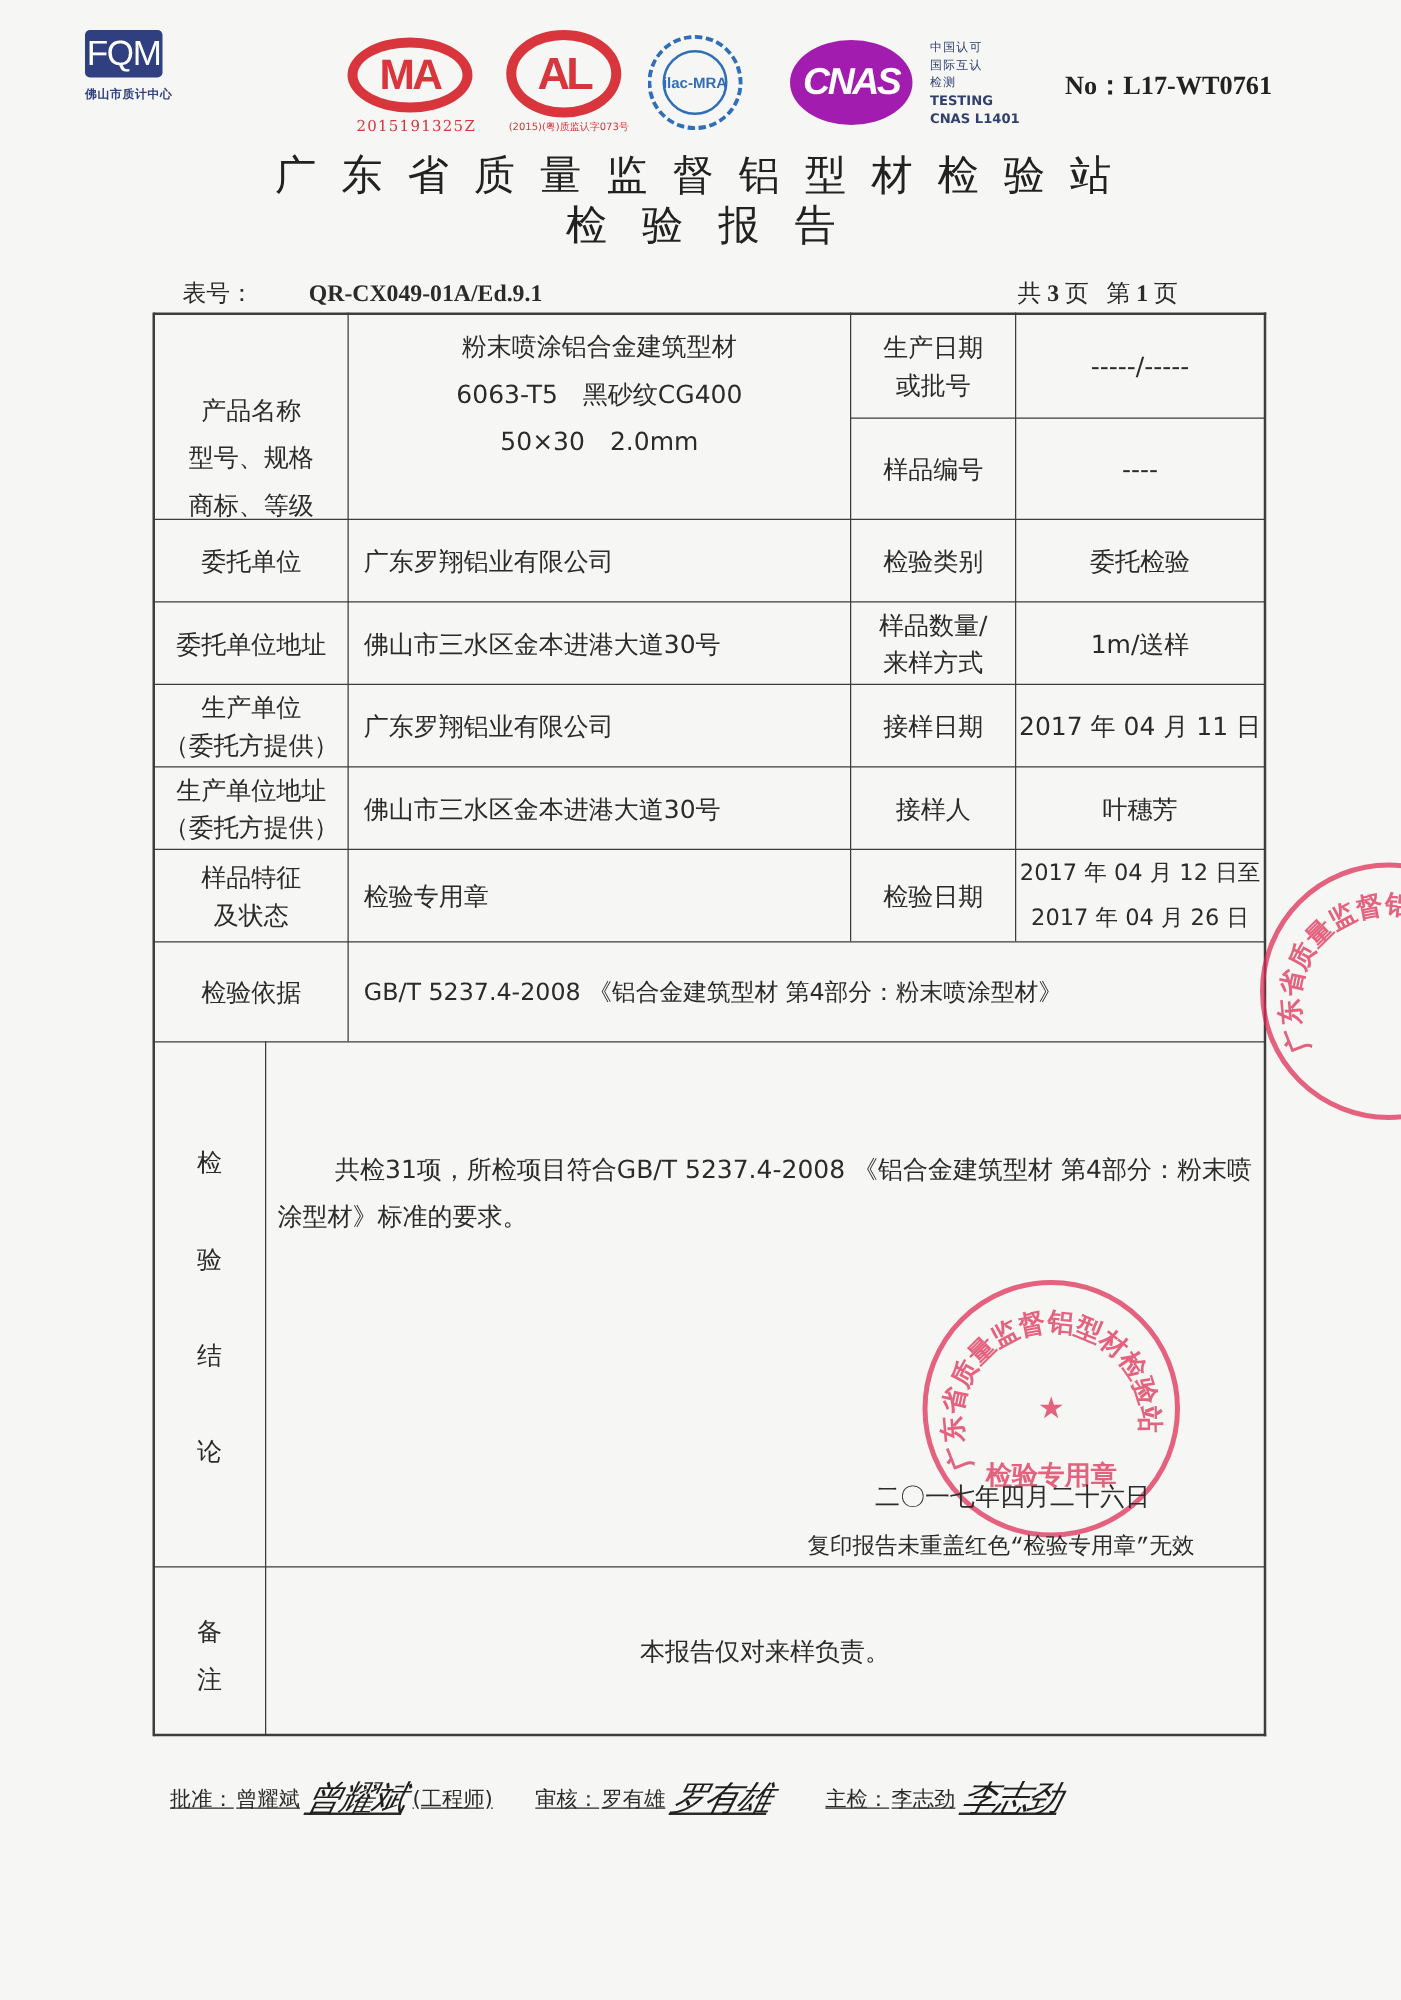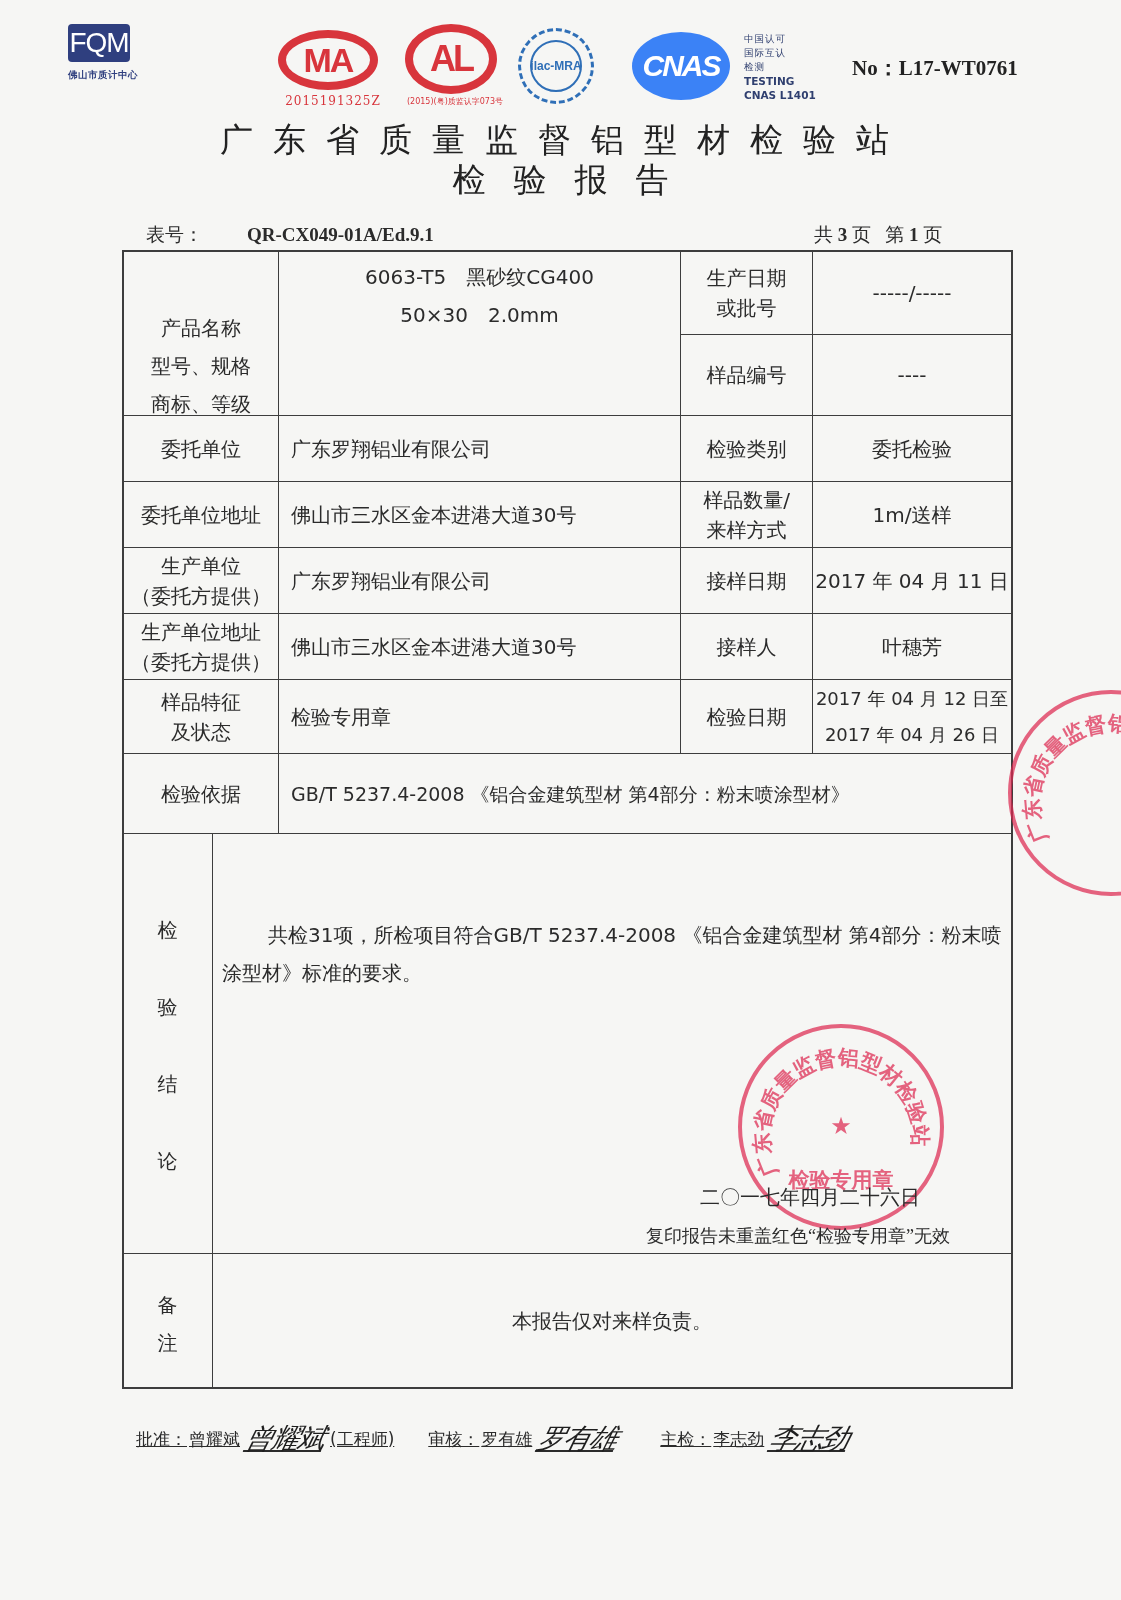--- a/index.html
+++ b/index.html
@@ -36,21 +36,21 @@
       border: 3px dashed #2f6fb7; box-sizing: border-box; color: #2f6fb7;
       font-family: "Liberation Sans", sans-serif; font-weight: bold; font-size: 12px;
       line-height: 70px; text-align: center;
     }
     .ilac-ring {
       left: 530px; top: 40px; width: 52px; height: 52px; border-radius: 50%;
       border: 2px solid #2f6fb7; box-sizing: border-box;
     }
     .cnas-logo {
       left: 632px; top: 32px; width: 98px; height: 68px; border-radius: 50%;
-      background: #3b82f6; color: #fff; font-family: "Liberation Sans", sans-serif;
+      background: #a21caf; color: #fff; font-family: "Liberation Sans", sans-serif;
       font-weight: bold; font-size: 30px; line-height: 68px; text-align: center; letter-spacing: -2px;
       font-style: italic;
     }
     .cnas-text { left: 744px; top: 32px; font-family: "DejaVu Sans", sans-serif; color: #2f3f6f; }
     .cnas-text div { font-size: 9.5px; line-height: 14px; letter-spacing: 1px; }
     .cnas-text .en { font-weight: bold; font-size: 10.5px; letter-spacing: 0; }
 
     .report-no {
       left: 852px; top: 54px; font-family: "Liberation Serif", serif; font-weight: bold;
       font-size: 21px; color: #222;
@@ -80,21 +80,21 @@
     }
     .cell.left { justify-content: flex-start; text-align: left; padding-left: 12px; box-sizing: border-box; }
     .cell .col { display: flex; flex-direction: column; align-items: center; }
     .cell .lineitem { display: block; }
 
     .conclusion-text {
       left: 222px; top: 916px; width: 785px; font-size: 20px; line-height: 38px;
       font-family: "DejaVu Sans", sans-serif; text-indent: 46px;
     }
     .concl-date { left: 700px; top: 1184px; font-size: 20px; font-family: "DejaVu Sans", sans-serif; }
-    .concl-note { left: 646px; top: 1224px; font-size: 18px; font-family: Liberation Serif, serif; }
+    .concl-note { left: 646px; top: 1224px; font-size: 18px; font-family: Liberation Mono, monospace; }
 
     .vert-label {
       position: absolute; font-size: 20px; font-family: "DejaVu Sans", sans-serif; width: 89px; text-align: center;
     }
 
     
     .stamp {
       position: absolute; border-radius: 50%; border: 4px solid rgba(220, 40, 80, 0.72);
       box-sizing: border-box; color: rgba(220, 40, 80, 0.72);
       font-family: "DejaVu Sans", sans-serif; font-weight: bold;
@@ -181,20 +181,21 @@
 
 <div class="cell" style="left:124px;top:252px;width:154px;height:163px;margin-top:32px;">
   <div class="col" style="line-height:38px;">
     <span class="lineitem">产品名称</span>
     <span class="lineitem">型号、规格</span>
     <span class="lineitem">商标、等级</span>
   </div>
 </div>
 <div class="cell" style="left:279px;top:258px;width:401px;height:120px;align-items:flex-start;">
   <div class="col" style="line-height:38px;">
+    <span class="lineitem">粉末喷涂铝合金建筑型材</span>
     <span class="lineitem">6063-T5　黑砂纹CG400</span>
     <span class="lineitem">50×30　2.0mm</span>
   </div>
 </div>
 <div class="cell" style="left:681px;top:252px;width:131px;height:82px;">
   <div class="col">
     <span class="lineitem">生产日期</span>
     <span class="lineitem">或批号</span>
   </div>
 </div>

